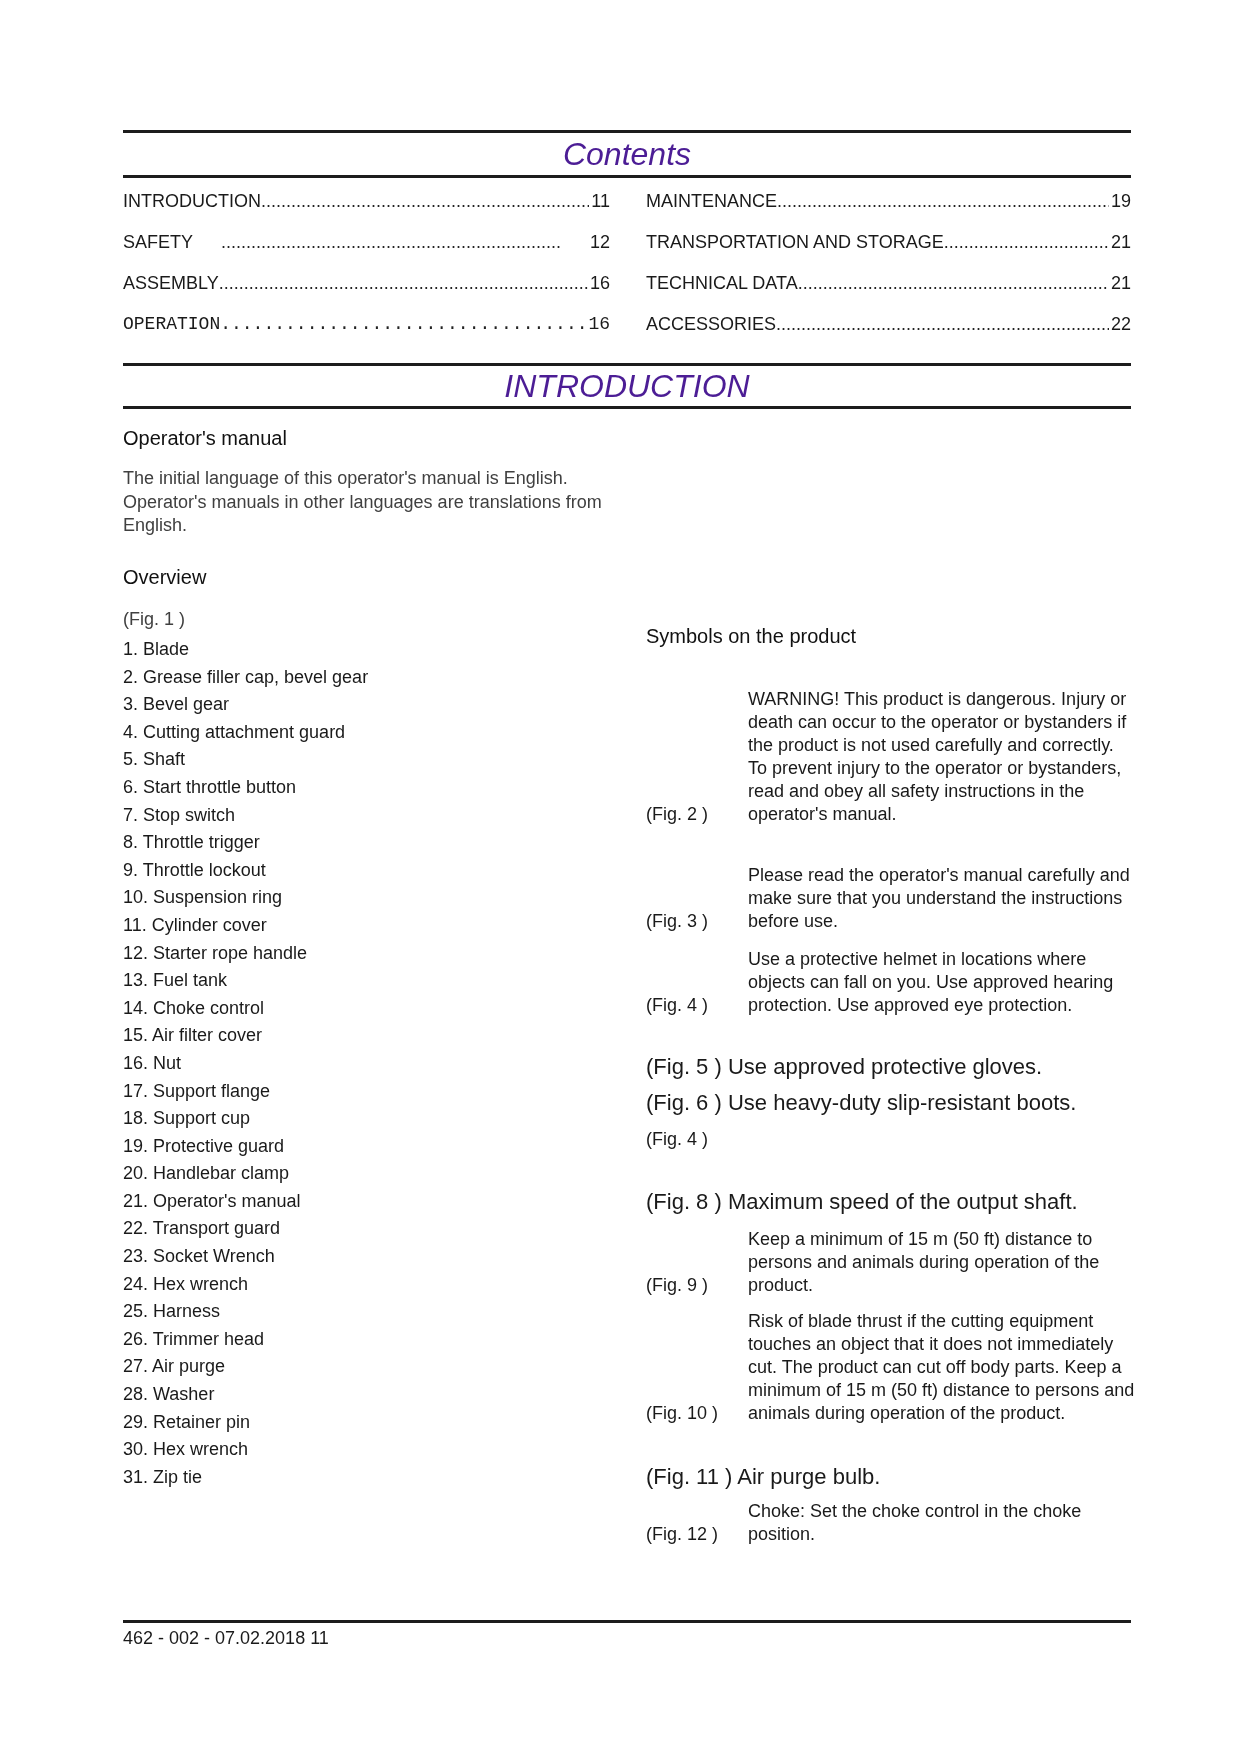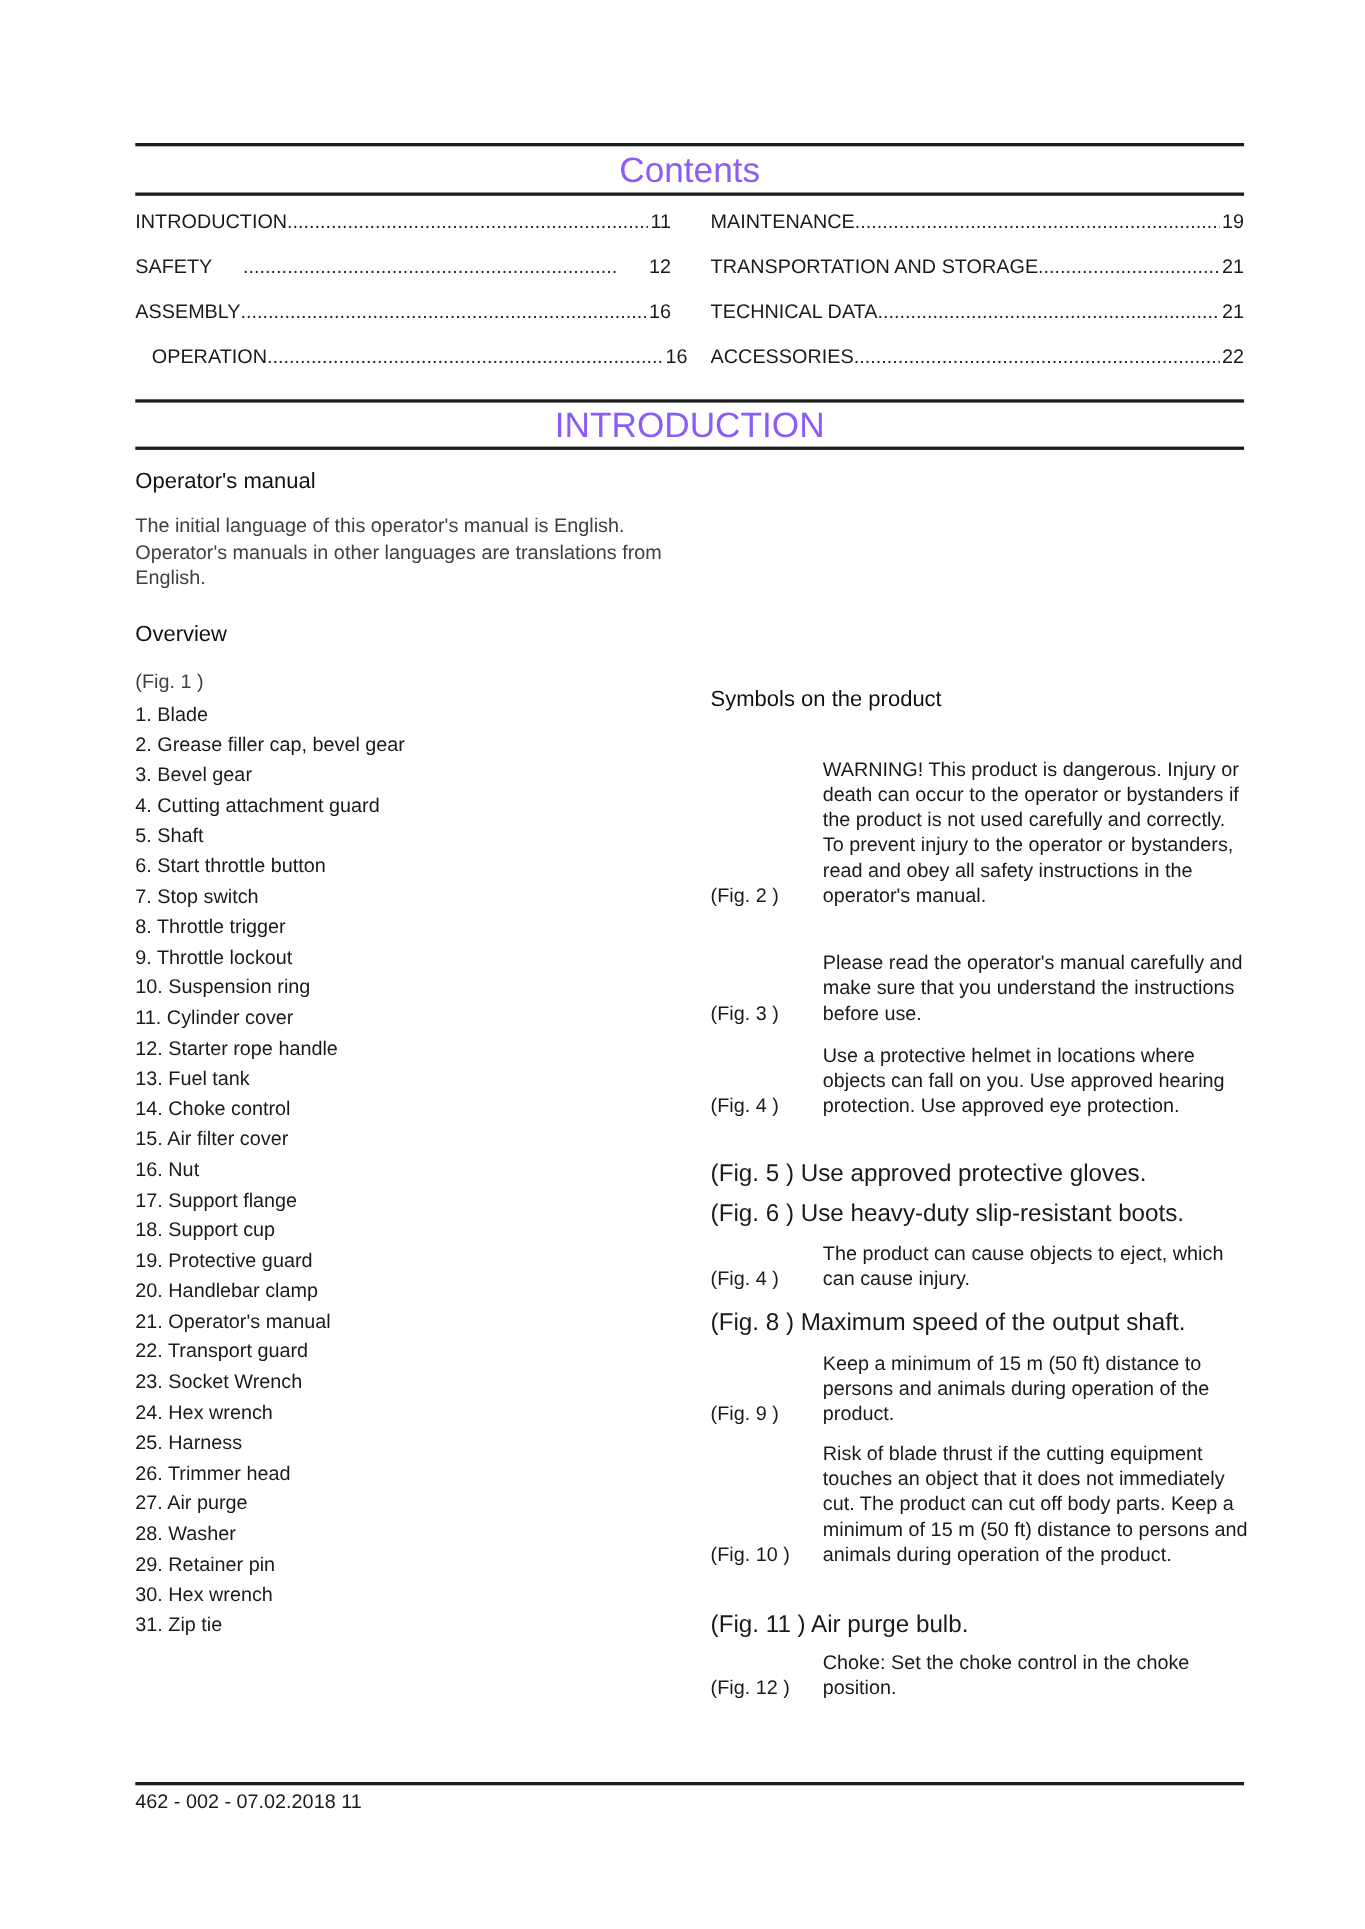--- a/index.html
+++ b/index.html
@@ -3,21 +3,21 @@
   <meta charset="utf-8">
   <style>
     html, body { margin: 0; padding: 0; background: #ffffff; }
     body {
       width: 1241px; height: 1754px; position: relative; overflow: hidden;
       font-family: "Liberation Sans", sans-serif; color: #1a1a1a;
     }
     .rule { position: absolute; left: 123px; width: 1008px; height: 3px; background: #1c1c1c; }
     .banner-title {
       position: absolute; left: 123px; width: 1008px; text-align: center;
-      font-size: 32px; line-height: 40px; color: #8b5cf6;
+      font-size: 32px; line-height: 40px; color: #4c1d95; font-style: italic;
     }
     .toc-entry {
       position: absolute; display: flex; align-items: baseline;
       font-size: 18px; line-height: 22px; white-space: nowrap; overflow: hidden;
     }
     .toc-entry .label { flex: 0 0 auto; }
     .toc-entry .leader {
       flex: 1 1 auto; overflow: hidden; white-space: nowrap;
       letter-spacing: 0px; color: #222;
     }
@@ -50,21 +50,21 @@
 <div class="toc-entry" style="left:123px; top:231px; width:487px;gap:28px;">
   <span class="label">SAFETY</span>
     <span class="leader"></span>
     <span class="page">12</span>
 </div>
 <div class="toc-entry" style="left:123px; top:272px; width:487px;">
   <span class="label">ASSEMBLY</span>
     <span class="leader"></span>
     <span class="page">16</span>
 </div>
-<div class="toc-entry" style="left:138px; top:313px; width:487px;">
+<div class="toc-entry" style="left:123px; top:313px; width:487px;font-family:Liberation Mono, monospace;">
   <span class="label">OPERATION</span>
     <span class="leader"></span>
     <span class="page">16</span>
 </div>
 
 <div class="toc-entry" style="left:646px; top:190px; width:485px;">
   <span class="label">MAINTENANCE</span>
     <span class="leader"></span>
     <span class="page">19</span>
 </div>
@@ -145,21 +145,20 @@
 <div class="sym-inline" style="top:1055px;">
   <span>(Fig. 5 )</span>
   <span>Use approved protective gloves.</span>
 </div>
 <div class="sym-inline" style="top:1091px;">
   <span>(Fig. 6 )</span>
   <span>Use heavy-duty slip-resistant boots.</span>
 </div>
 <div class="sym-row" style="top:1128px;">
   <span class="fig">(Fig. 4 )</span>
-  <span class="desc">The product can cause objects to eject, which can cause injury.</span>
 </div>
 <div class="sym-inline" style="top:1190px;">
   <span>(Fig. 8 )</span>
   <span>Maximum speed of the output shaft.</span>
 </div>
 <div class="sym-row" style="top:1228px;">
   <span class="fig">(Fig. 9 )</span>
   <span class="desc">Keep a minimum of 15 m (50 ft) distance to persons and animals during operation of the product.</span>
 </div>
 <div class="sym-row" style="top:1310px;">

